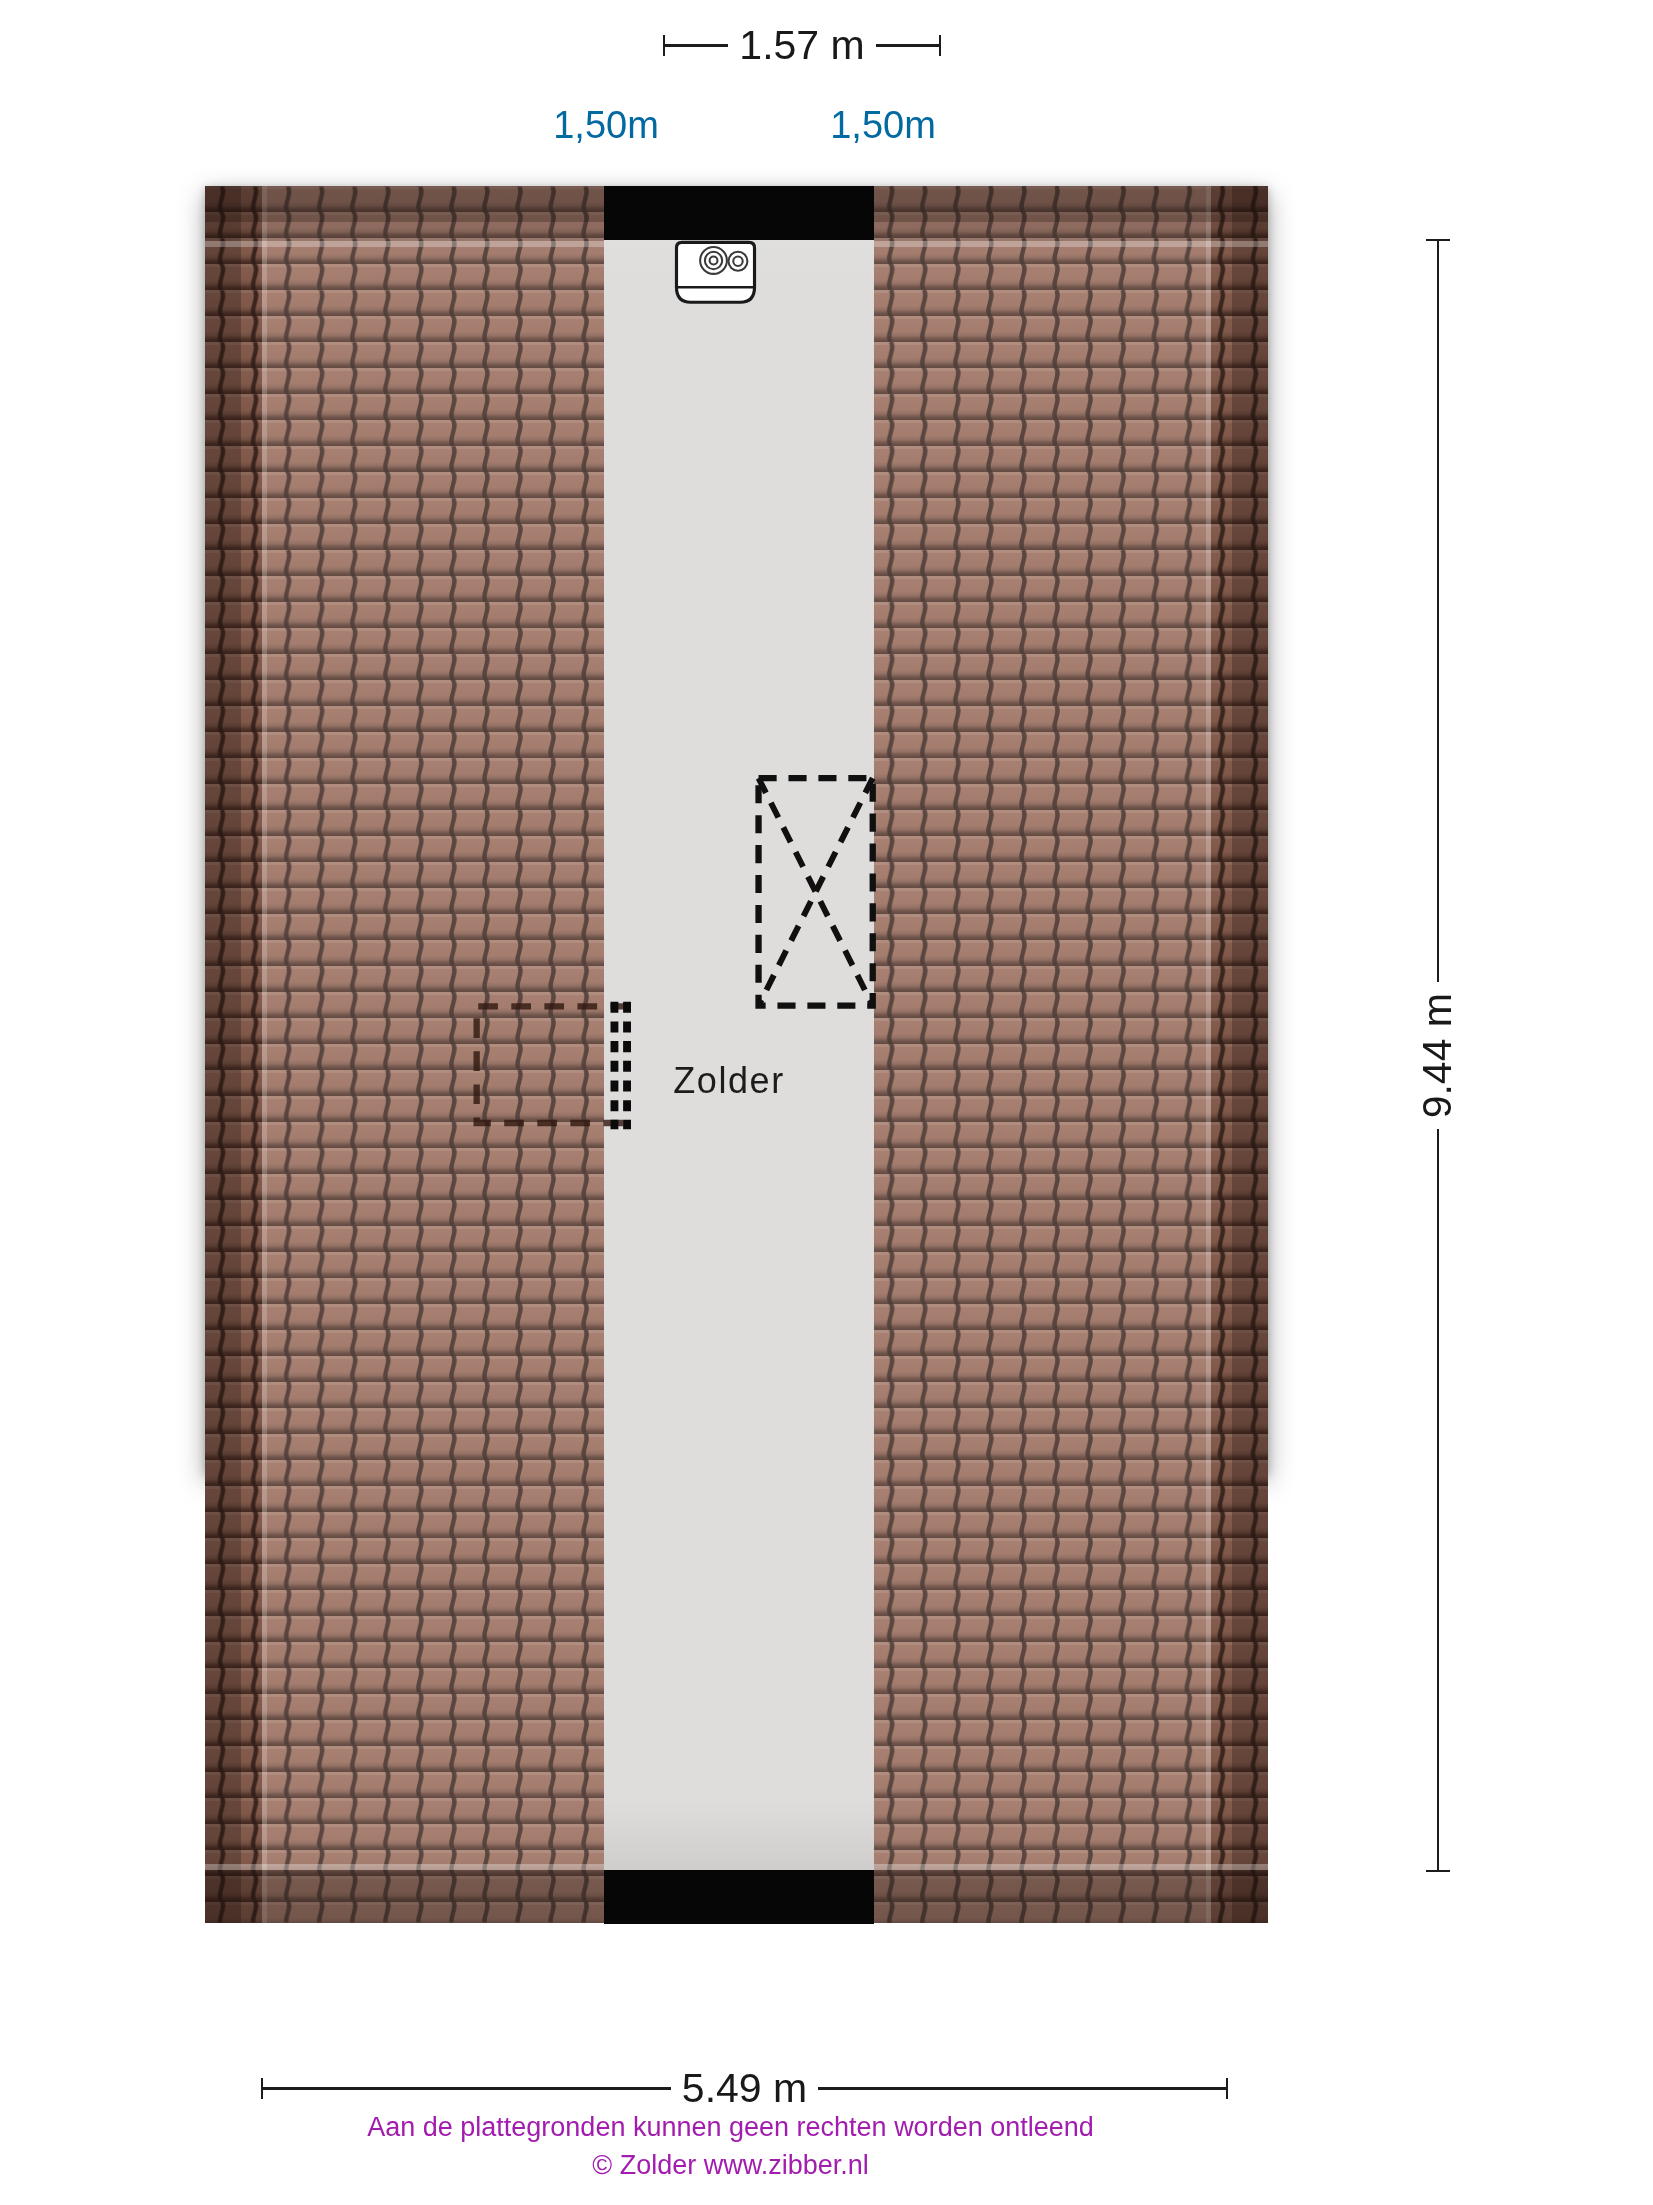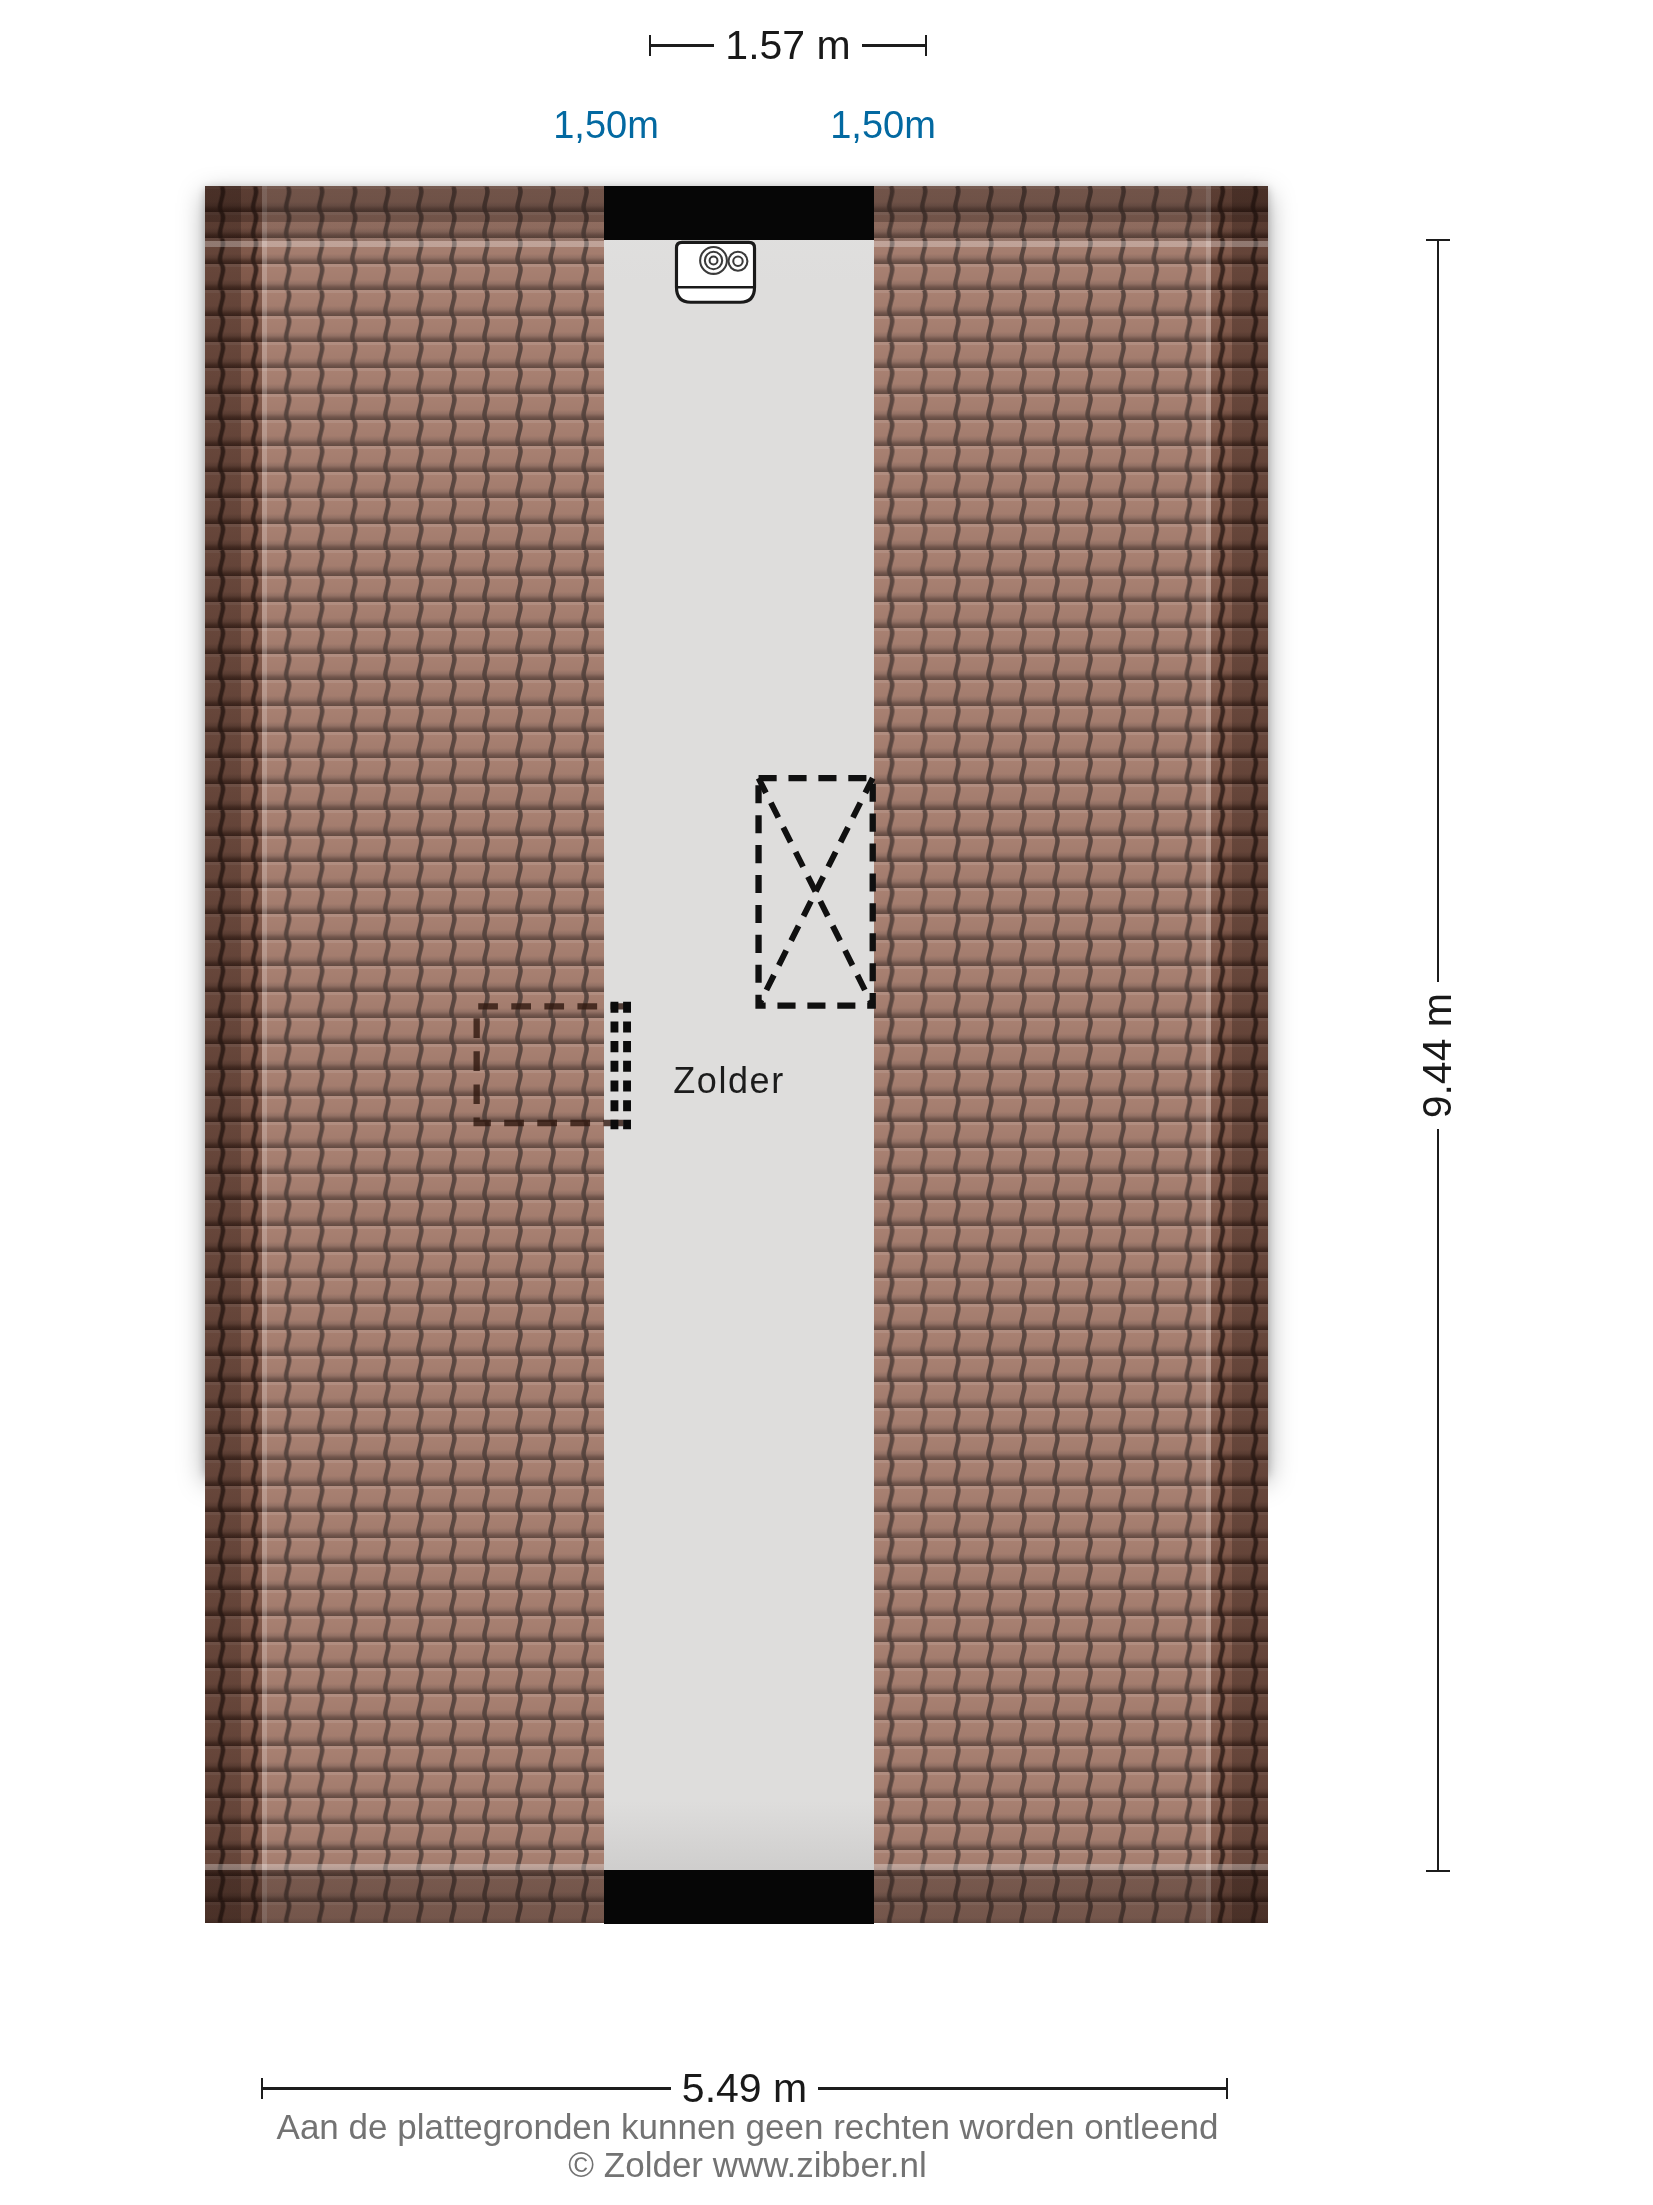--- a/index.html
+++ b/index.html
@@ -64,38 +64,38 @@
   .overlay{position:absolute;left:0;top:0;width:1063px;height:1737px;}
   .room-label{
     position:absolute;left:524px;top:895px;transform:translate(-50%,-50%);
     font-size:36px;letter-spacing:1.6px;color:#1c1c1c;white-space:nowrap;
   }
   
   .dim{position:absolute;display:flex;align-items:center;color:#191919;}
   .dline{flex:1;height:2.4px;background:#1c1c1c;}
   .tick-v{width:2.4px;height:20.5px;background:#1c1c1c;}
   .dim-label{padding:0 11px;font-size:41px;white-space:nowrap;}
-  .dim-top{left:601px;top:21px;width:278px;height:49px;padding-left:48px;}
+  .dim-top{left:615px;top:21px;width:278px;height:49px;padding-left:48px;}
   .dim-bottom{left:261px;top:2020px;width:967px;height:49px;margin-top:44px;}
   .dim-right{left:1426px;top:239px;width:23.6px;height:1633px;flex-direction:column;align-items:center;}
   .tick-h{width:23.6px;height:2.4px;background:#1c1c1c;}
   .vline{width:2.4px;flex:1;background:#1c1c1c;}
   .dim-label-v{
     writing-mode:vertical-rl;transform:rotate(180deg);
     font-size:41px;padding:11px 0;white-space:nowrap;
   }
   .headroom{
     position:absolute;transform:translate(-50%,-50%);
     font-size:38px;white-space:nowrap;color:#0369a1;
   }
   .hr-left{left:606px;top:125px;}
   .hr-right{left:883px;top:125px;}
   
-  .footer{position:absolute;left:216px;width:1063px;top:2108px;text-align:center;
-    font-size:35px;line-height:38px;color:#737373;}
+  .footer{position:absolute;left:199px;width:1063px;top:2108px;text-align:center;
+    font-size:27px;line-height:38px;color:#a21caf;}
 </style>
 </head>
 <body>
 
 <div id="canvas">
 
   <div class="dim dim-top">
     <span class="tick-v"></span>
     <span class="dline"></span>
     <span class="dim-label">1.57 m</span>

